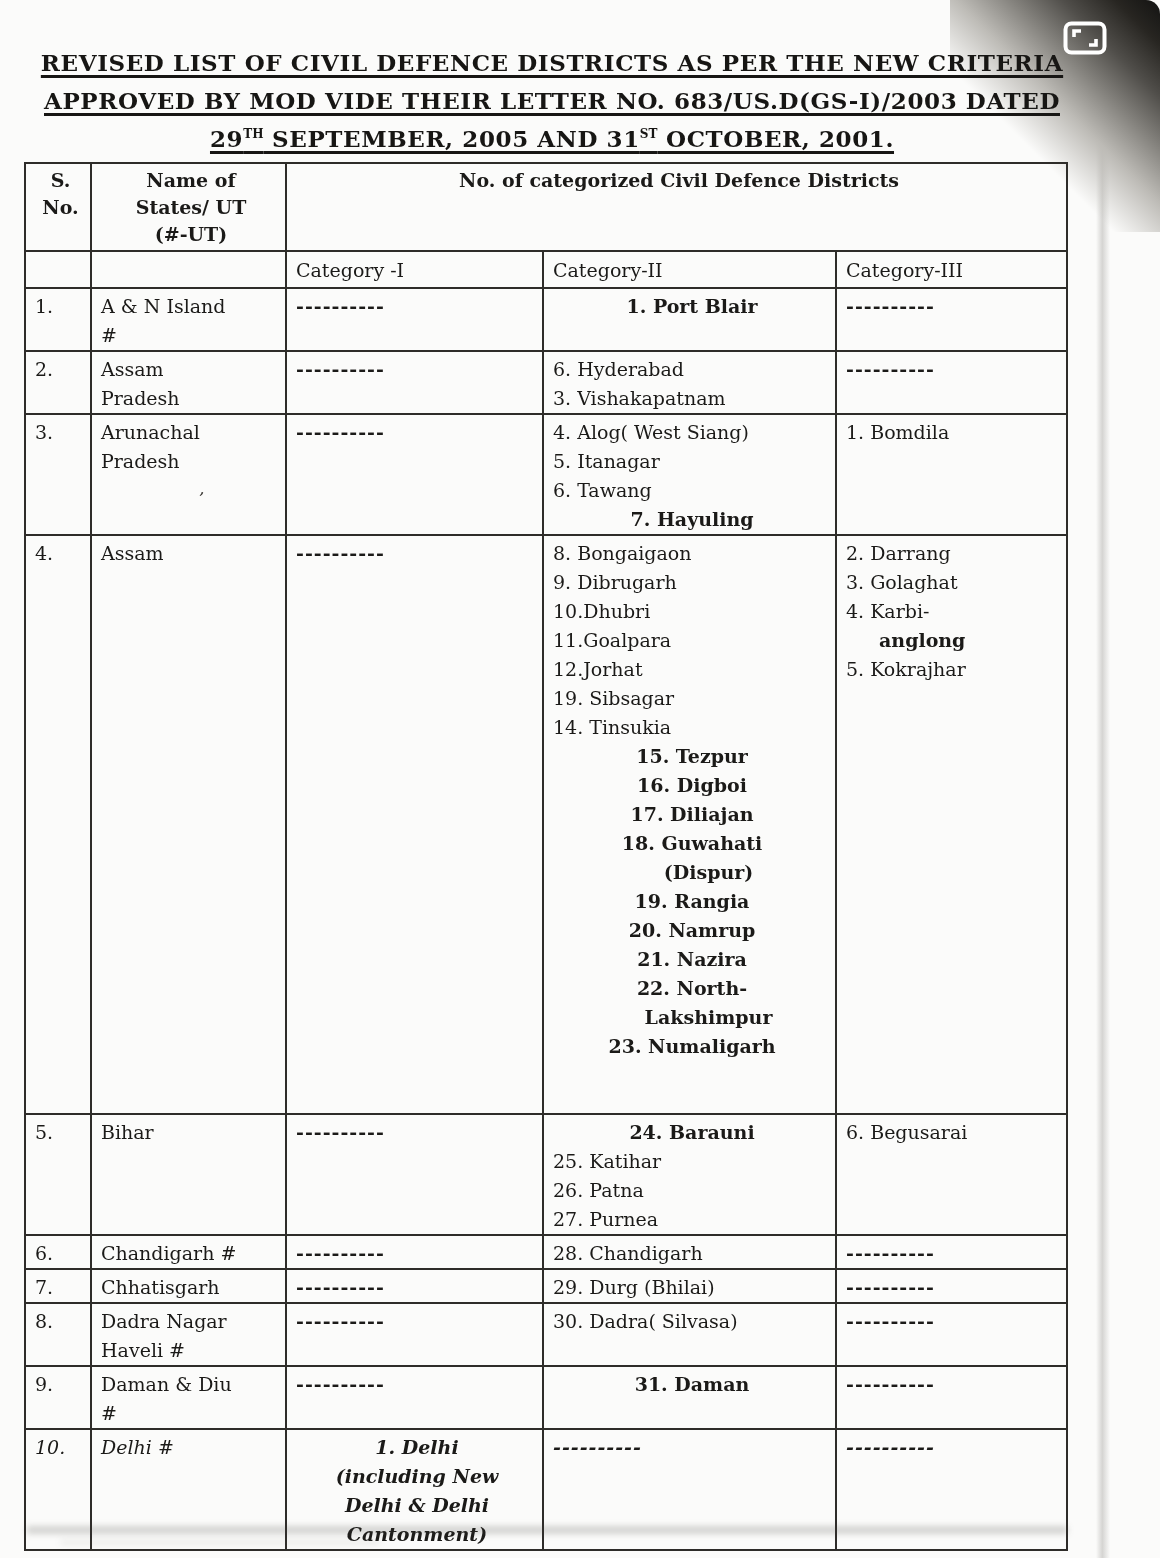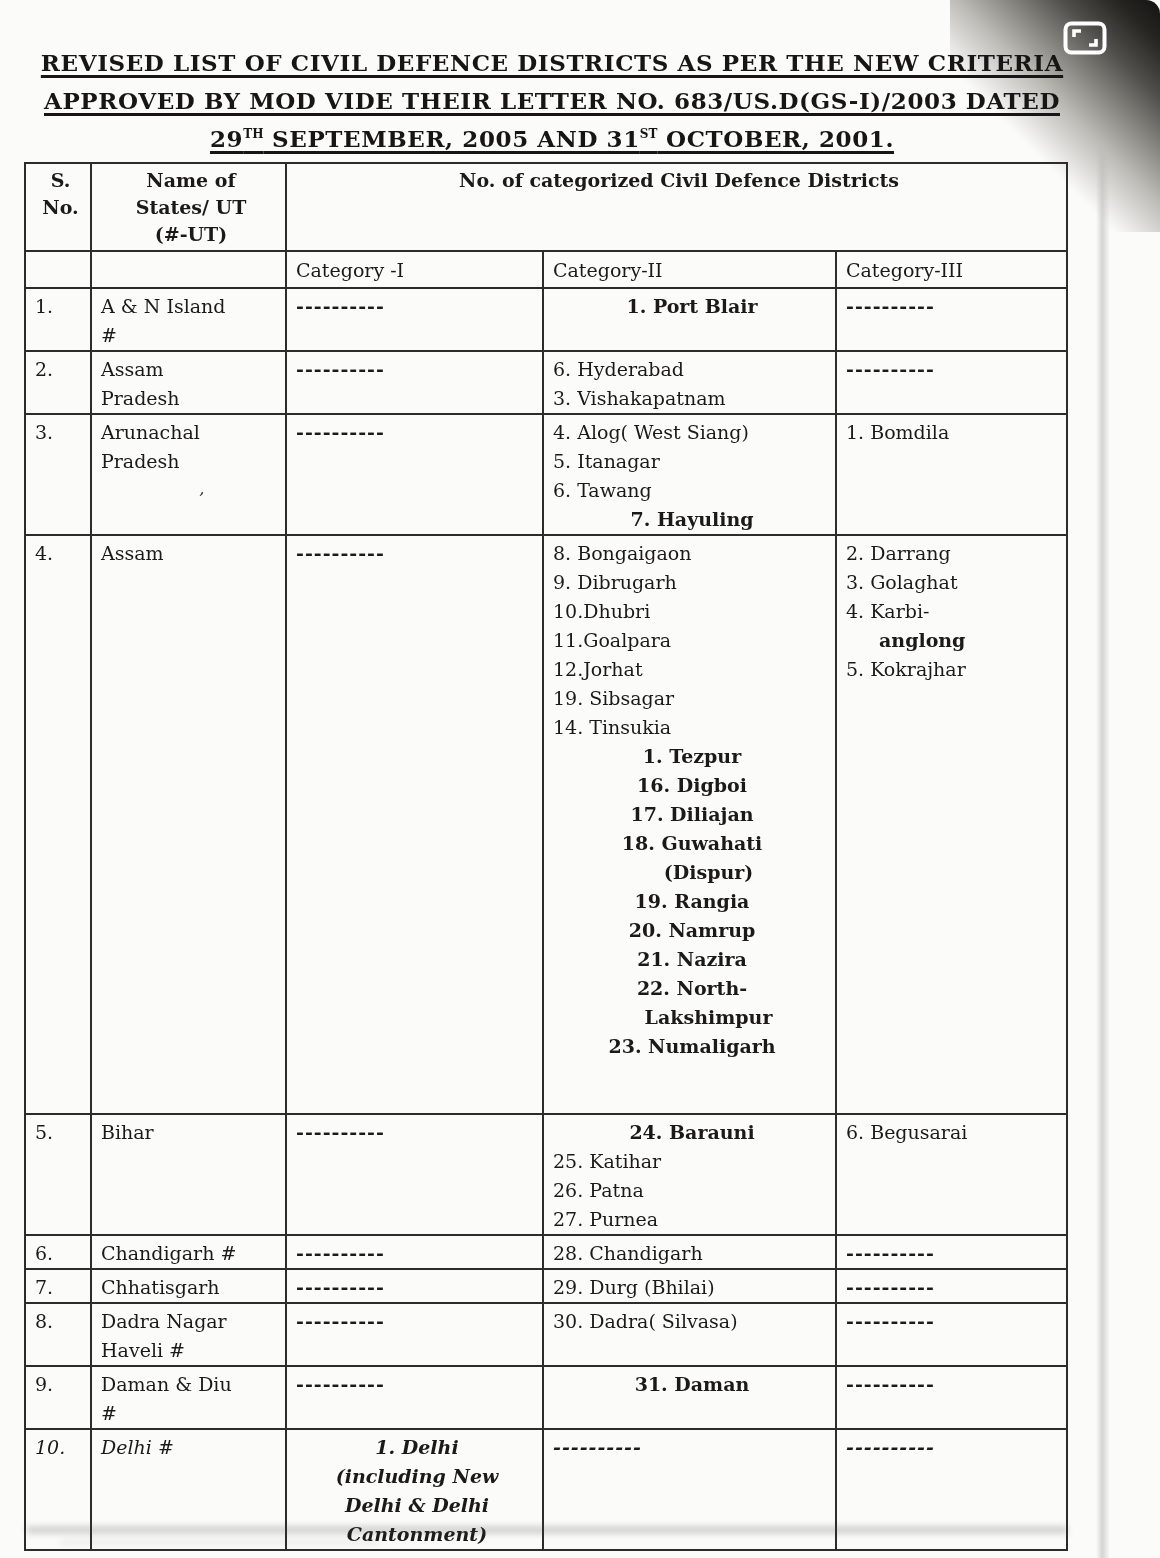--- a/index.html
+++ b/index.html
@@ -207,21 +207,21 @@
             <div class="ln dash">----------</div>
           </td>
           <td class="c-cat2">
             <div class="ln">8. Bongaigaon</div>
             <div class="ln">9. Dibrugarh</div>
             <div class="ln">10.Dhubri</div>
             <div class="ln">11.Goalpara</div>
             <div class="ln">12.Jorhat</div>
             <div class="ln">19. Sibsagar</div>
             <div class="ln">14. Tinsukia</div>
-            <div class="ln b">1. Tezpur</div>
+            <div class="ln b">15. Tezpur</div>
             <div class="ln b">16. Digboi</div>
             <div class="ln b">17. Diliajan</div>
             <div class="ln b">18. Guwahati</div>
             <div class="ln b i">(Dispur)</div>
             <div class="ln b">19. Rangia</div>
             <div class="ln b">20. Namrup</div>
             <div class="ln b">21. Nazira</div>
             <div class="ln b">22. North-</div>
             <div class="ln b i">Lakshimpur</div>
             <div class="ln b">23. Numaligarh</div>

